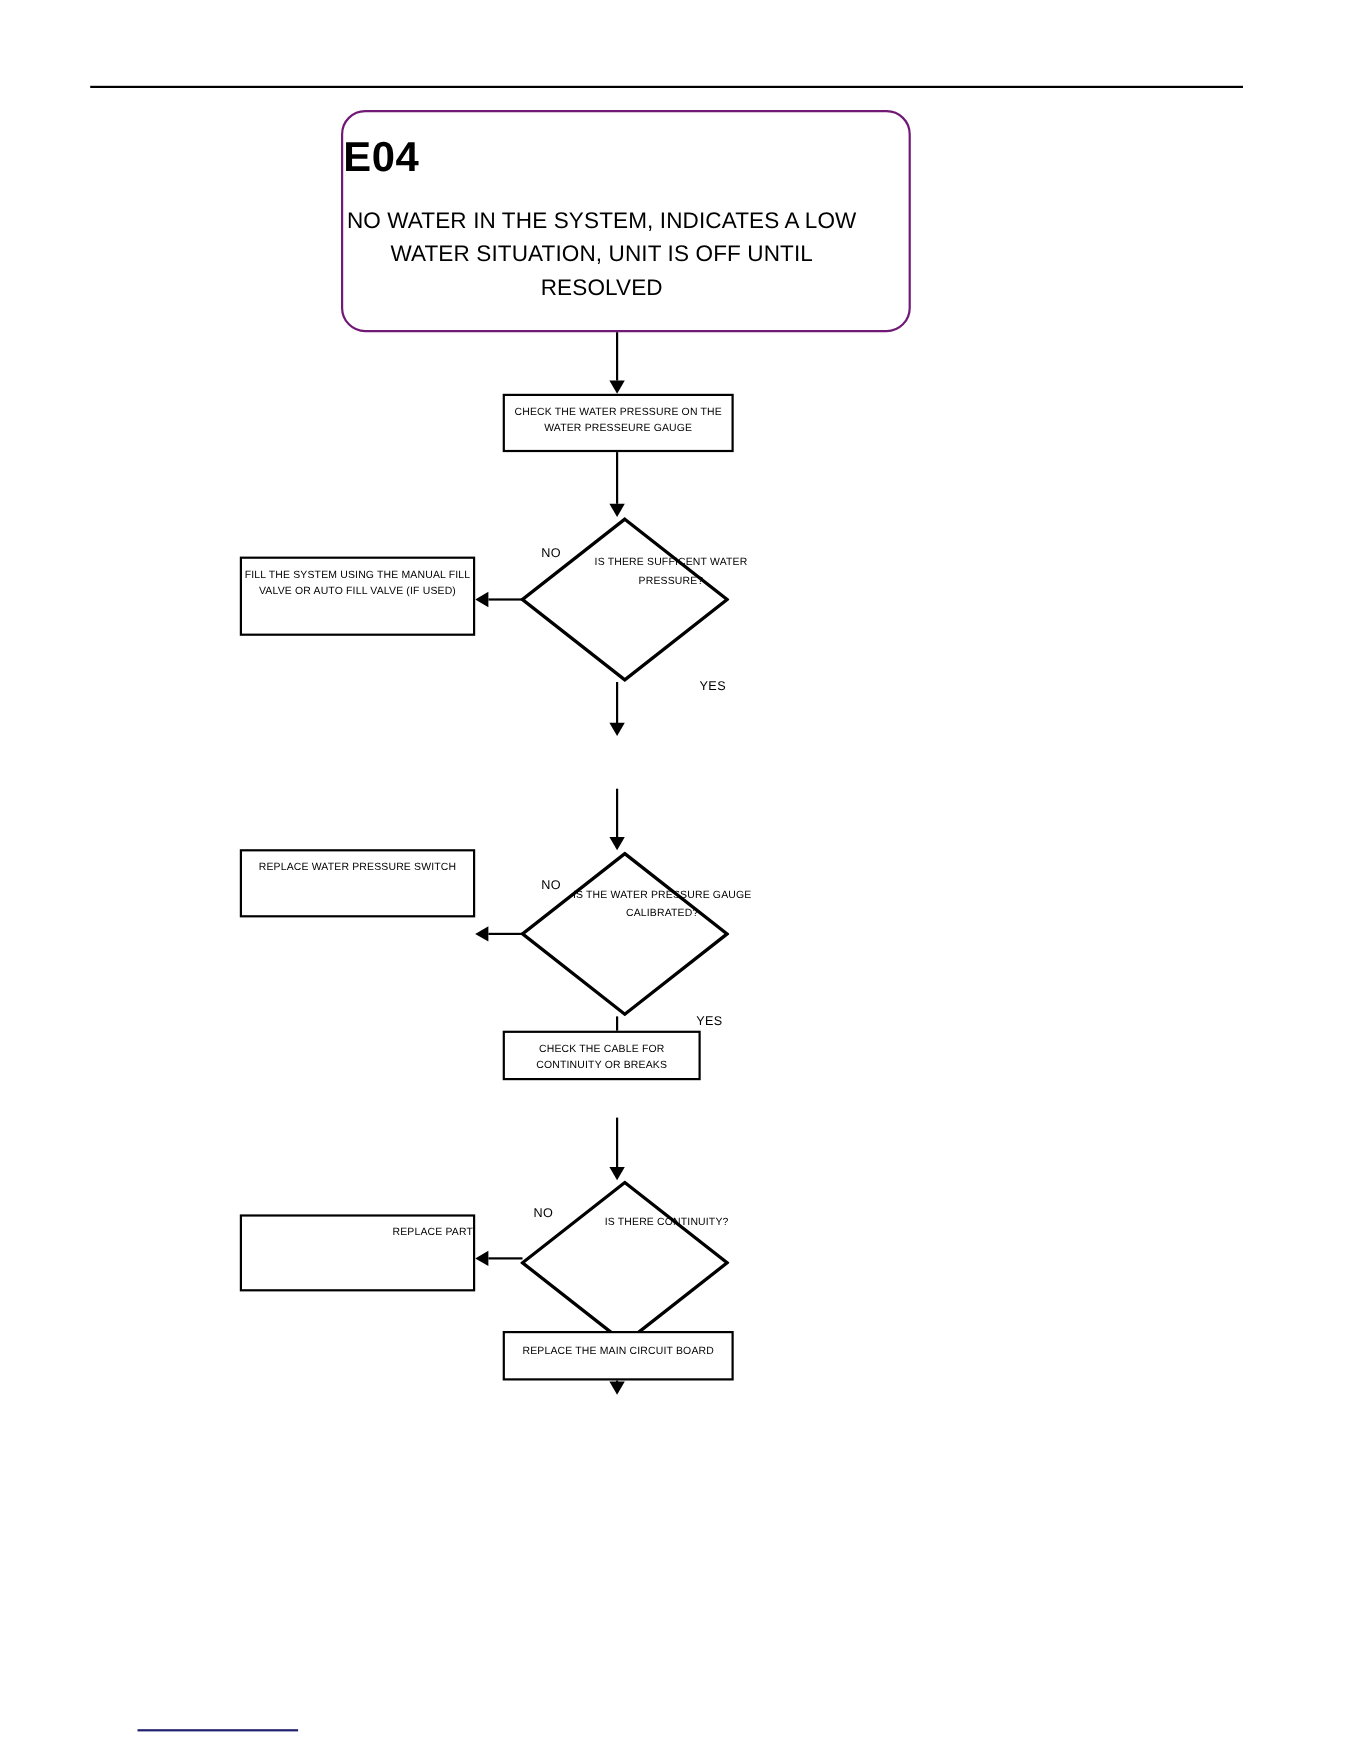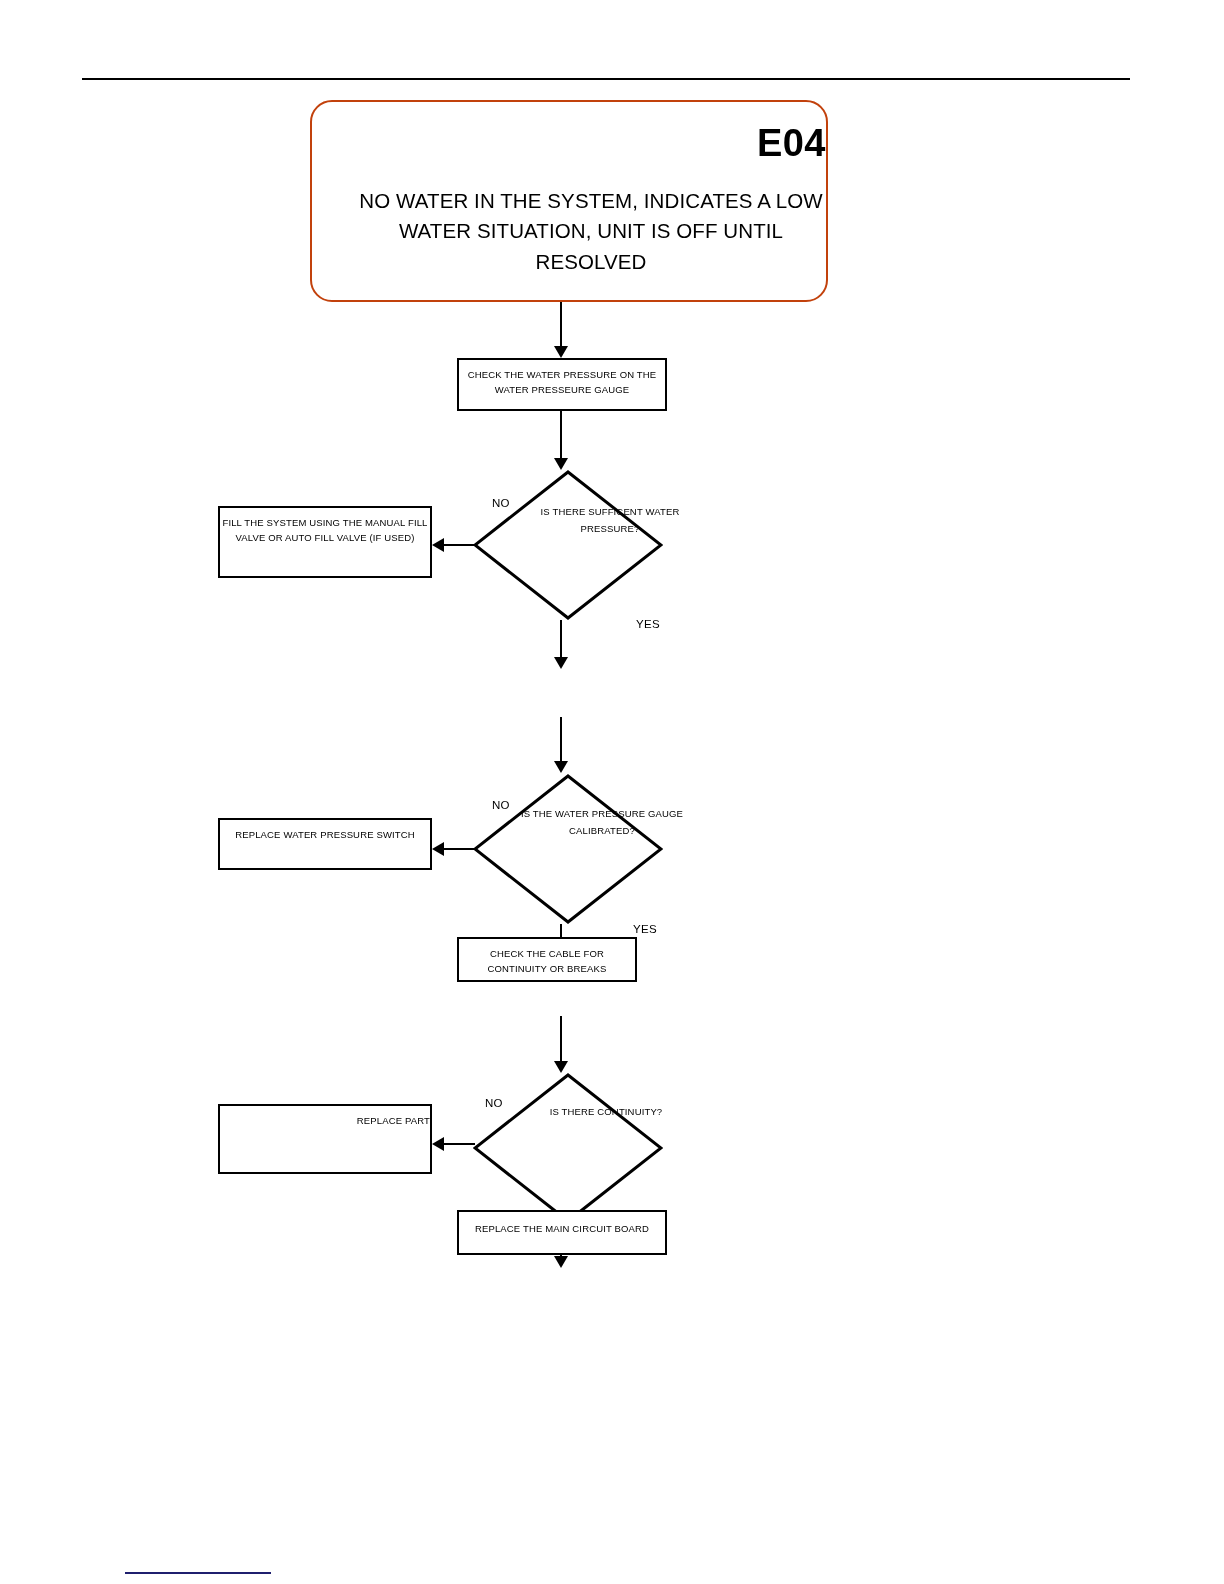--- a/index.html
+++ b/index.html
@@ -40,27 +40,27 @@
     border-top: 2px solid #1f1f6e;
   }
 
   
   .title-box {
     position: absolute;
     left: 310px;
     top: 100px;
     width: 518px;
     height: 202px;
-    border: 2px solid #c2410c;
+    border: 2px solid #701a75;
     border-radius: 22px;
     box-sizing: border-box;
     background: #ffffff;
     display: flex;
     flex-direction: column;
-    align-items: flex-end;
+    align-items: flex-start;
   }
   .title-code {
     font-size: 38px;
     font-weight: bold;
     letter-spacing: 0.5px;
     margin-top: 22px;
     line-height: 1;
   }
   .title-desc {
     font-size: 20.5px;
@@ -185,21 +185,21 @@
     <svg class="dia" viewBox="0 0 190 150" preserveAspectRatio="none">
       <polygon points="95,2 188,75 95,148 2,75" fill="#ffffff" stroke="#000000" stroke-width="3"></polygon>
     </svg>
     <div class="dlabel" style="top:32px; padding:0 34px;">IS THE WATER PRESSURE GAUGE CALIBRATED?</div>
   </div>
 
   <div class="hline" style="left:444px; top:848px; width:31px;"></div>
   <div class="arrow-left" style="left:432px; top:842px;"></div>
   <div class="edge-label" style="left:444px; top:799px;">NO</div>
 
-  <div class="proc-box" style="left:218px; top:818px; width:214px; height:52px;">
+  <div class="proc-box" style="left:218px; top:772px; width:214px; height:62px;">
     <span>REPLACE WATER PRESSURE SWITCH</span>
   </div>
 
   <div class="vline" style="left:560px; top:924px; height:40px;"></div>
   <div class="arrow-down" style="left:554px; top:962px;"></div>
   <div class="edge-label" style="left:585px; top:923px;">YES</div>
 
   <div class="proc-box" style="left:457px; top:937px; width:180px; height:45px;">
     <span>CHECK THE CABLE FOR CONTINUITY OR BREAKS</span>
   </div>

